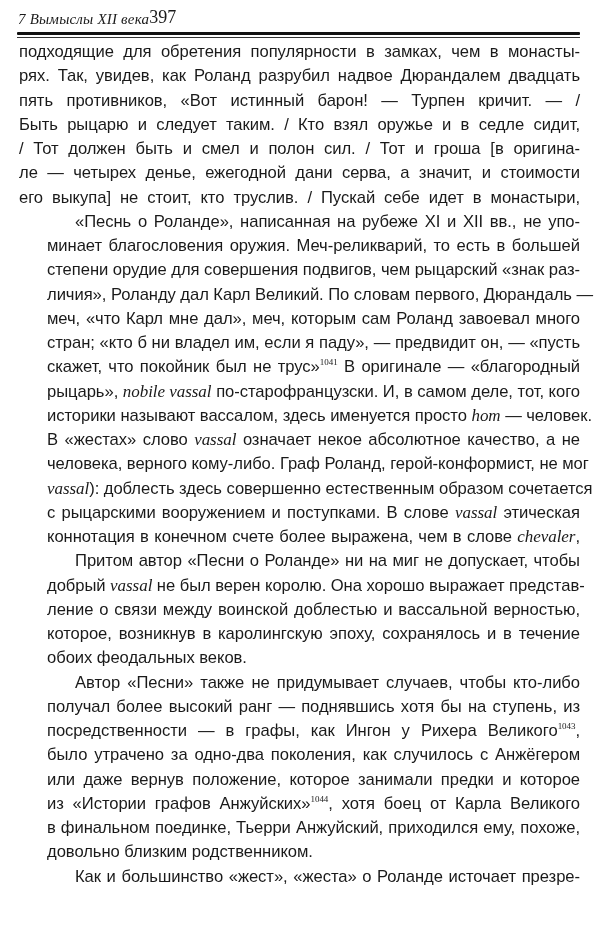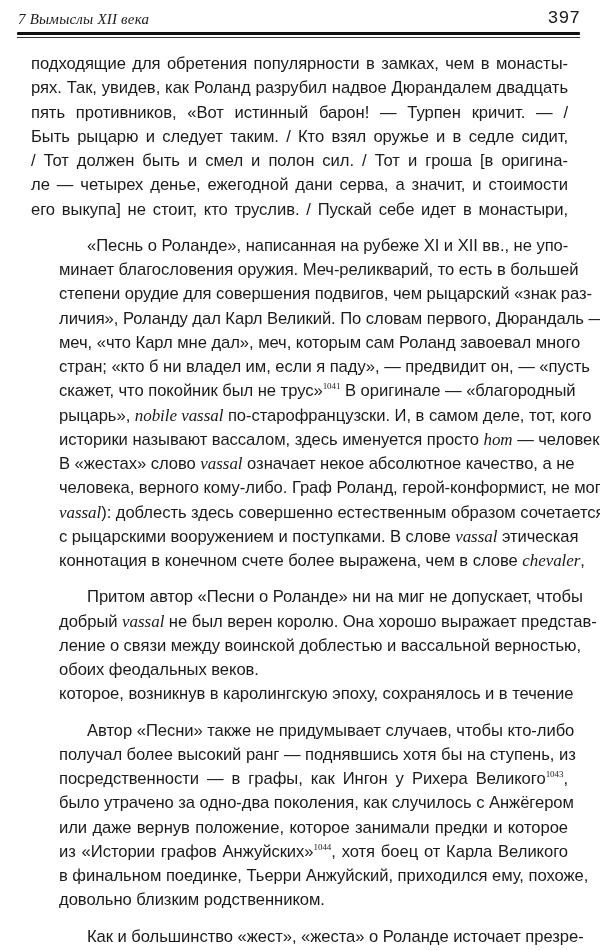--- a/index.html
+++ b/index.html
@@ -1,23 +1,23 @@
 <!DOCTYPE html>
 <html><head>
 <meta charset="utf-8">
 <style>
   html, body { margin: 0; padding: 0; background: #ffffff; }
   body { width: 600px; height: 950px; overflow: hidden; position: relative; color: #1a1a1a; font-family: "Liberation Sans", "DejaVu Sans", sans-serif; }
-  .header { position: absolute; left: 18px; right: 20px; top: 6px; height: 22px; display: flex; justify-content: space-between; align-items: flex-end; }
+  .header { position: absolute; left: 18px; right: 20px; top: 6px; height: 22px; display: flex; justify-content: flex-start; align-items: flex-end; }
   .running-title { font-family: "Liberation Serif", serif; font-style: italic; font-size: 15px; letter-spacing: 0.2px; }
-  .page-number { font-family: Liberation Mono, monospace; font-size: 18px; }
+  .page-number { font-family: Liberation Serif, serif; font-size: 18px; }
   .rule-thick { position: absolute; left: 17px; right: 20px; top: 32px; height: 3px; background: #111; border-radius: 1px; }
   .rule-thin { position: absolute; left: 17px; right: 20px; top: 37px; height: 1px; background: #333; }
   .body-text { position: absolute; left: 19px; right: 20px; top: 40px; font-size: 16.6px; line-height: 24.25px; text-align: justify; letter-spacing: -0.05px; }
-  .para { margin: 12px; }
+  .para { margin: 0; }
   .para.indent { text-indent: 28px; }
   .line { display: block; text-align: justify; text-align-last: justify; white-space: nowrap; overflow: visible; }
   .line.last { text-align-last: left; }
   sup.fn { font-size: 9px; vertical-align: 7px; line-height: 0; font-family: "Liberation Serif", serif; }
   em { font-family: "Liberation Serif", serif; font-size: 17px; }
 </style>
 </head>
 <body>
 
 <div class="header">
@@ -50,22 +50,22 @@
       <span class="line"><span>В «жестах» слово </span><em>vassal</em><span> означает некое абсолютное качество, а не</span></span>
       <span class="line"><span>человека, верного кому-либо. Граф  Роланд, герой-конформист, не мог</span></span>
       <span class="line"><em>vassal</em><span>): доблесть здесь совершенно естественным  образом  сочетается</span></span>
       <span class="line"><span>с рыцарскими вооружением  и поступками. В слове </span><em>vassal</em><span> этическая</span></span>
       <span class="line"><span>коннотация в  конечном  счете более выражена, чем  в  слове </span><em>chevaler</em><span>,</span></span>
     </div>
     <div class="para indent">
       <span class="line" style="padding-left: 28px;"><span>Притом  автор «Песни о Роланде» ни на миг не допускает, чтобы</span></span>
       <span class="line"><span>добрый </span><em>vassal</em><span> не был верен королю. Она хорошо выражает представ-</span></span>
       <span class="line"><span>ление о связи между воинской доблестью  и вассальной верностью,</span></span>
+      <span class="line"><span>которое, возникнув  в  каролингскую эпоху, сохранялось и в  течение</span></span>
       <span class="line last"><span>обоих феодальных веков.</span></span>
-      <span class="line"><span>которое, возникнув  в  каролингскую эпоху, сохранялось и в  течение</span></span>
     </div>
     <div class="para indent">
       <span class="line" style="padding-left: 28px;"><span>Автор «Песни» также не придумывает случаев, чтобы  кто-либо</span></span>
       <span class="line"><span>получал более высокий ранг — поднявшись хотя бы  на ступень, из</span></span>
       <span class="line"><span>посредственности — в  графы, как Ингон у Рихера Великого</span><sup class="fn">1043</sup><span>,</span></span>
       <span class="line"><span>было утрачено за одно-два поколения, как случилось с Анжёгером</span></span>
       <span class="line"><span>или даже вернув  положение, которое занимали предки и которое</span></span>
       <span class="line"><span>из «Истории графов  Анжуйских»</span><sup class="fn">1044</sup><span>, хотя боец от Карла Великого</span></span>
       <span class="line"><span>в  финальном  поединке, Тьерри Анжуйский, приходился ему, похоже,</span></span>
       <span class="line last"><span>довольно близким  родственником.</span></span>

